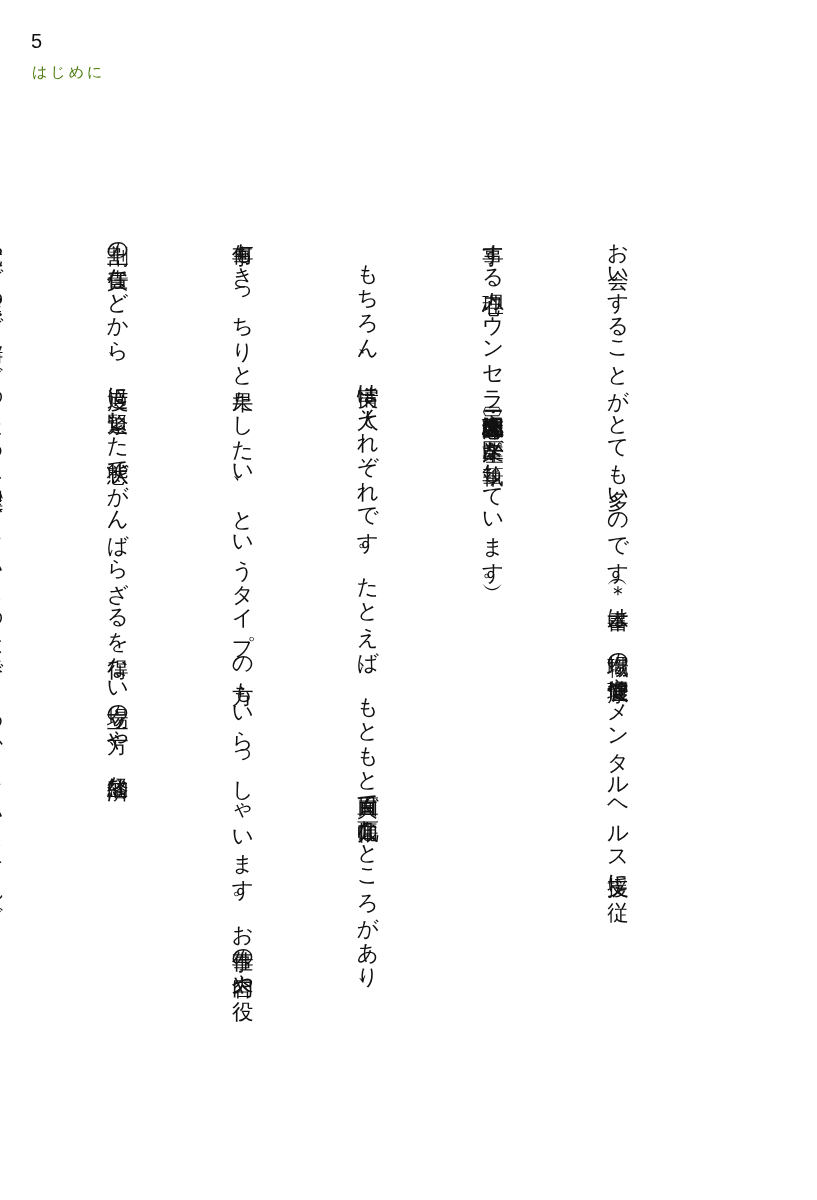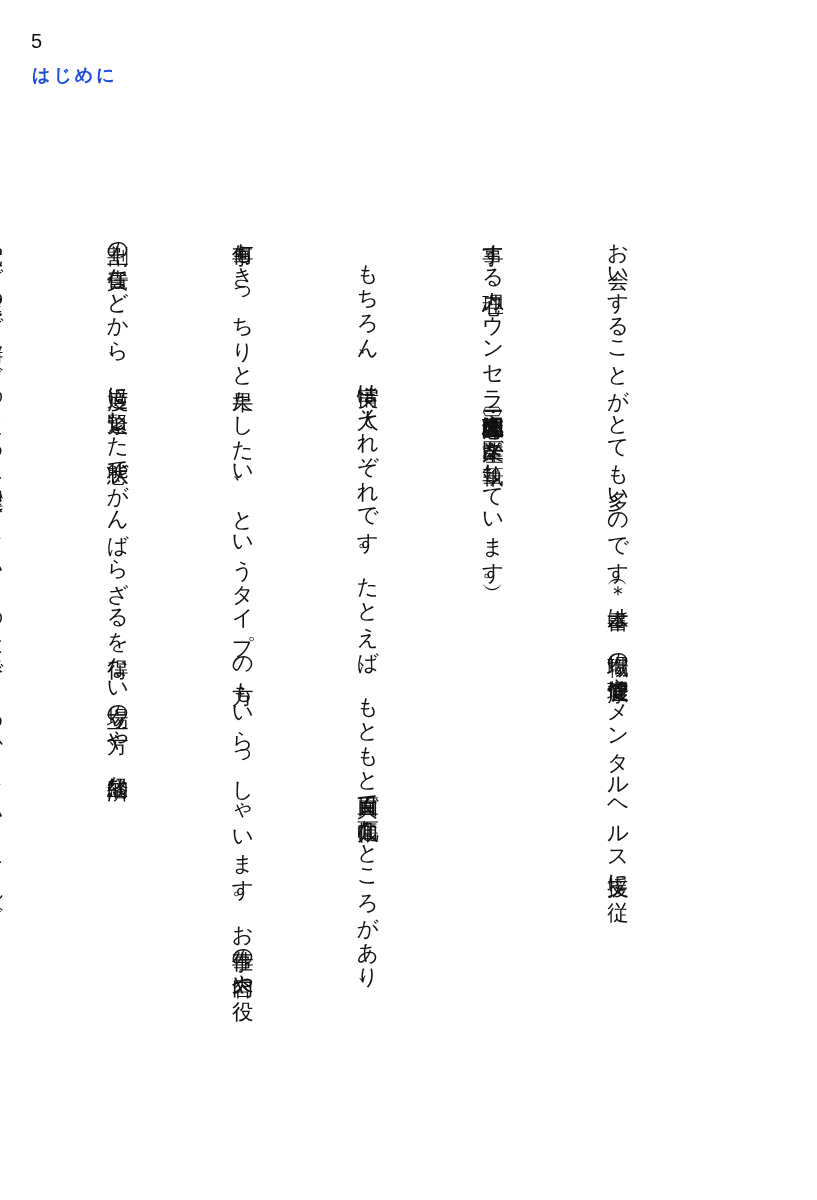--- a/index.html
+++ b/index.html
@@ -1,21 +1,21 @@
 <!DOCTYPE html>
 <html><head>
 <meta charset="utf-8">
 <style>
   html, body { margin:0; padding:0; background:#ffffff; }
   body { width:817px; height:1200px; position:relative; overflow:hidden;
          font-family:"DejaVu Serif","Liberation Serif",serif; color:#111; }
   .page-number { position:absolute; left:31px; top:30px; font-size:20px;
                  font-family:"Liberation Sans","DejaVu Sans",sans-serif; color:#111; }
-  .chapter-title { position:absolute; left:32px; top:63px; font-size:18px; font-weight:bold;
-                   letter-spacing:3px; font-family:"DejaVu Sans","Liberation Sans",sans-serif; color:#1d4ed8; }
+  .chapter-title { position:absolute; left:32px; top:63px; font-size:15px; font-weight:normal;
+                   letter-spacing:3px; font-family:"DejaVu Sans","Liberation Sans",sans-serif; color:#4d7c0f; }
   .body-text { position:absolute; right:95px; top:228px; height:870px;
                writing-mode:vertical-rl; -webkit-writing-mode:vertical-rl;
                font-size:21.5px; line-height:41.7px; letter-spacing:0;
                white-space:pre; }
   .line { display:block; }
 </style>
 </head>
 <body>
 
 <div class="page-number">5</div>

